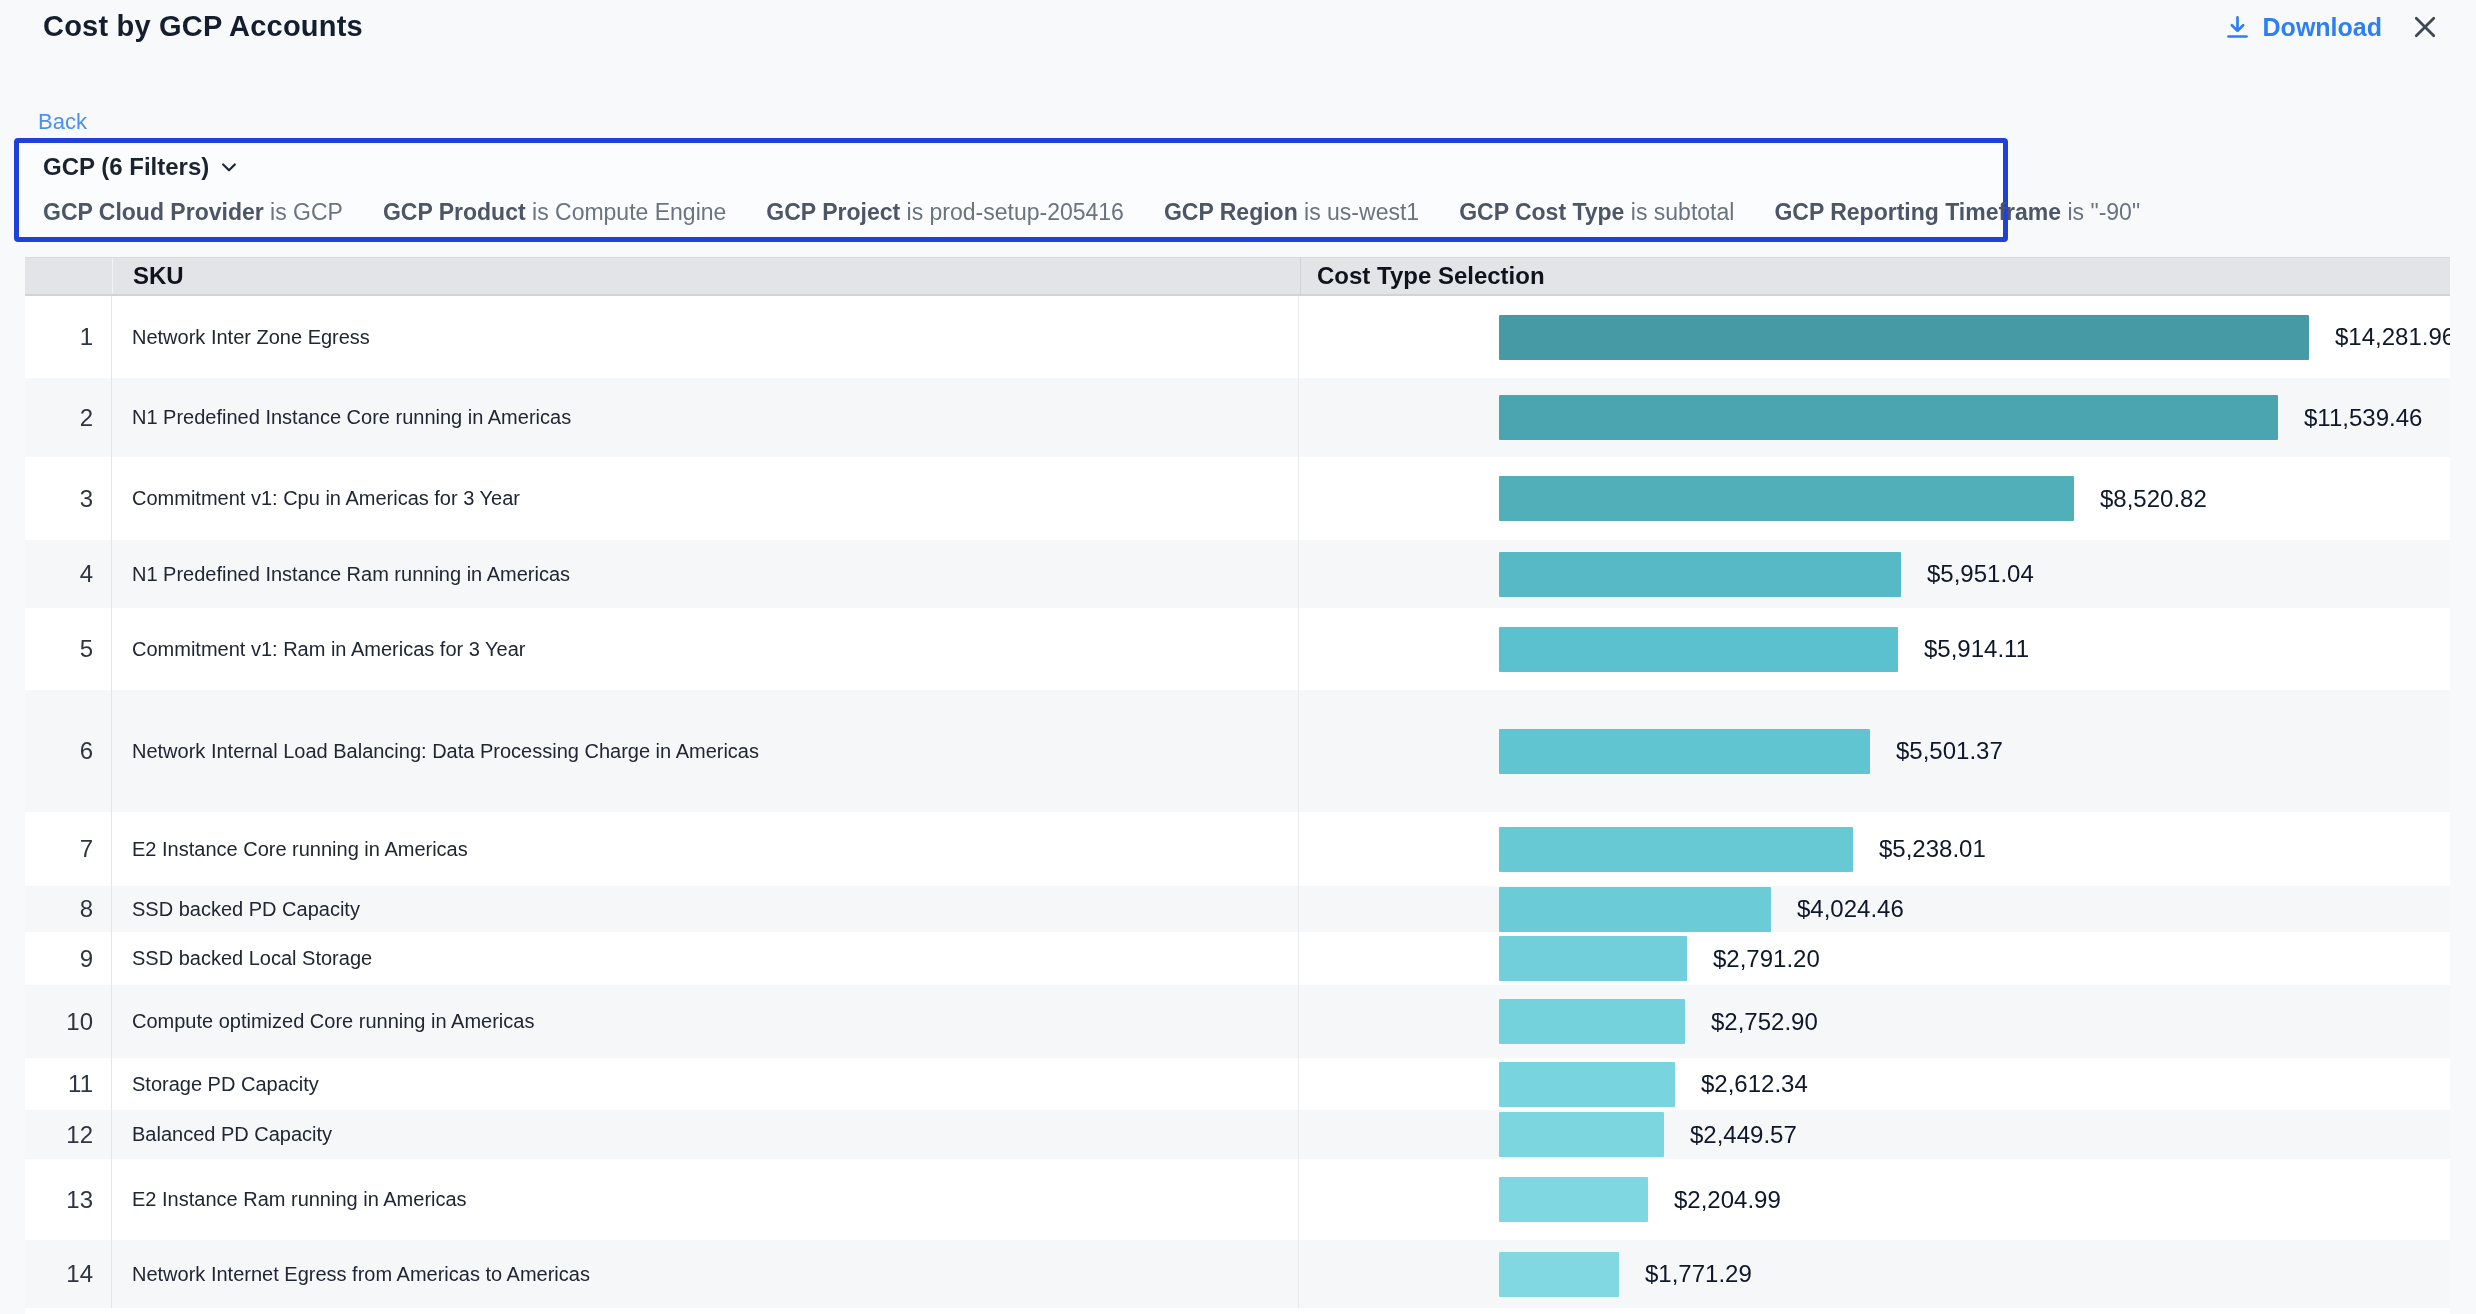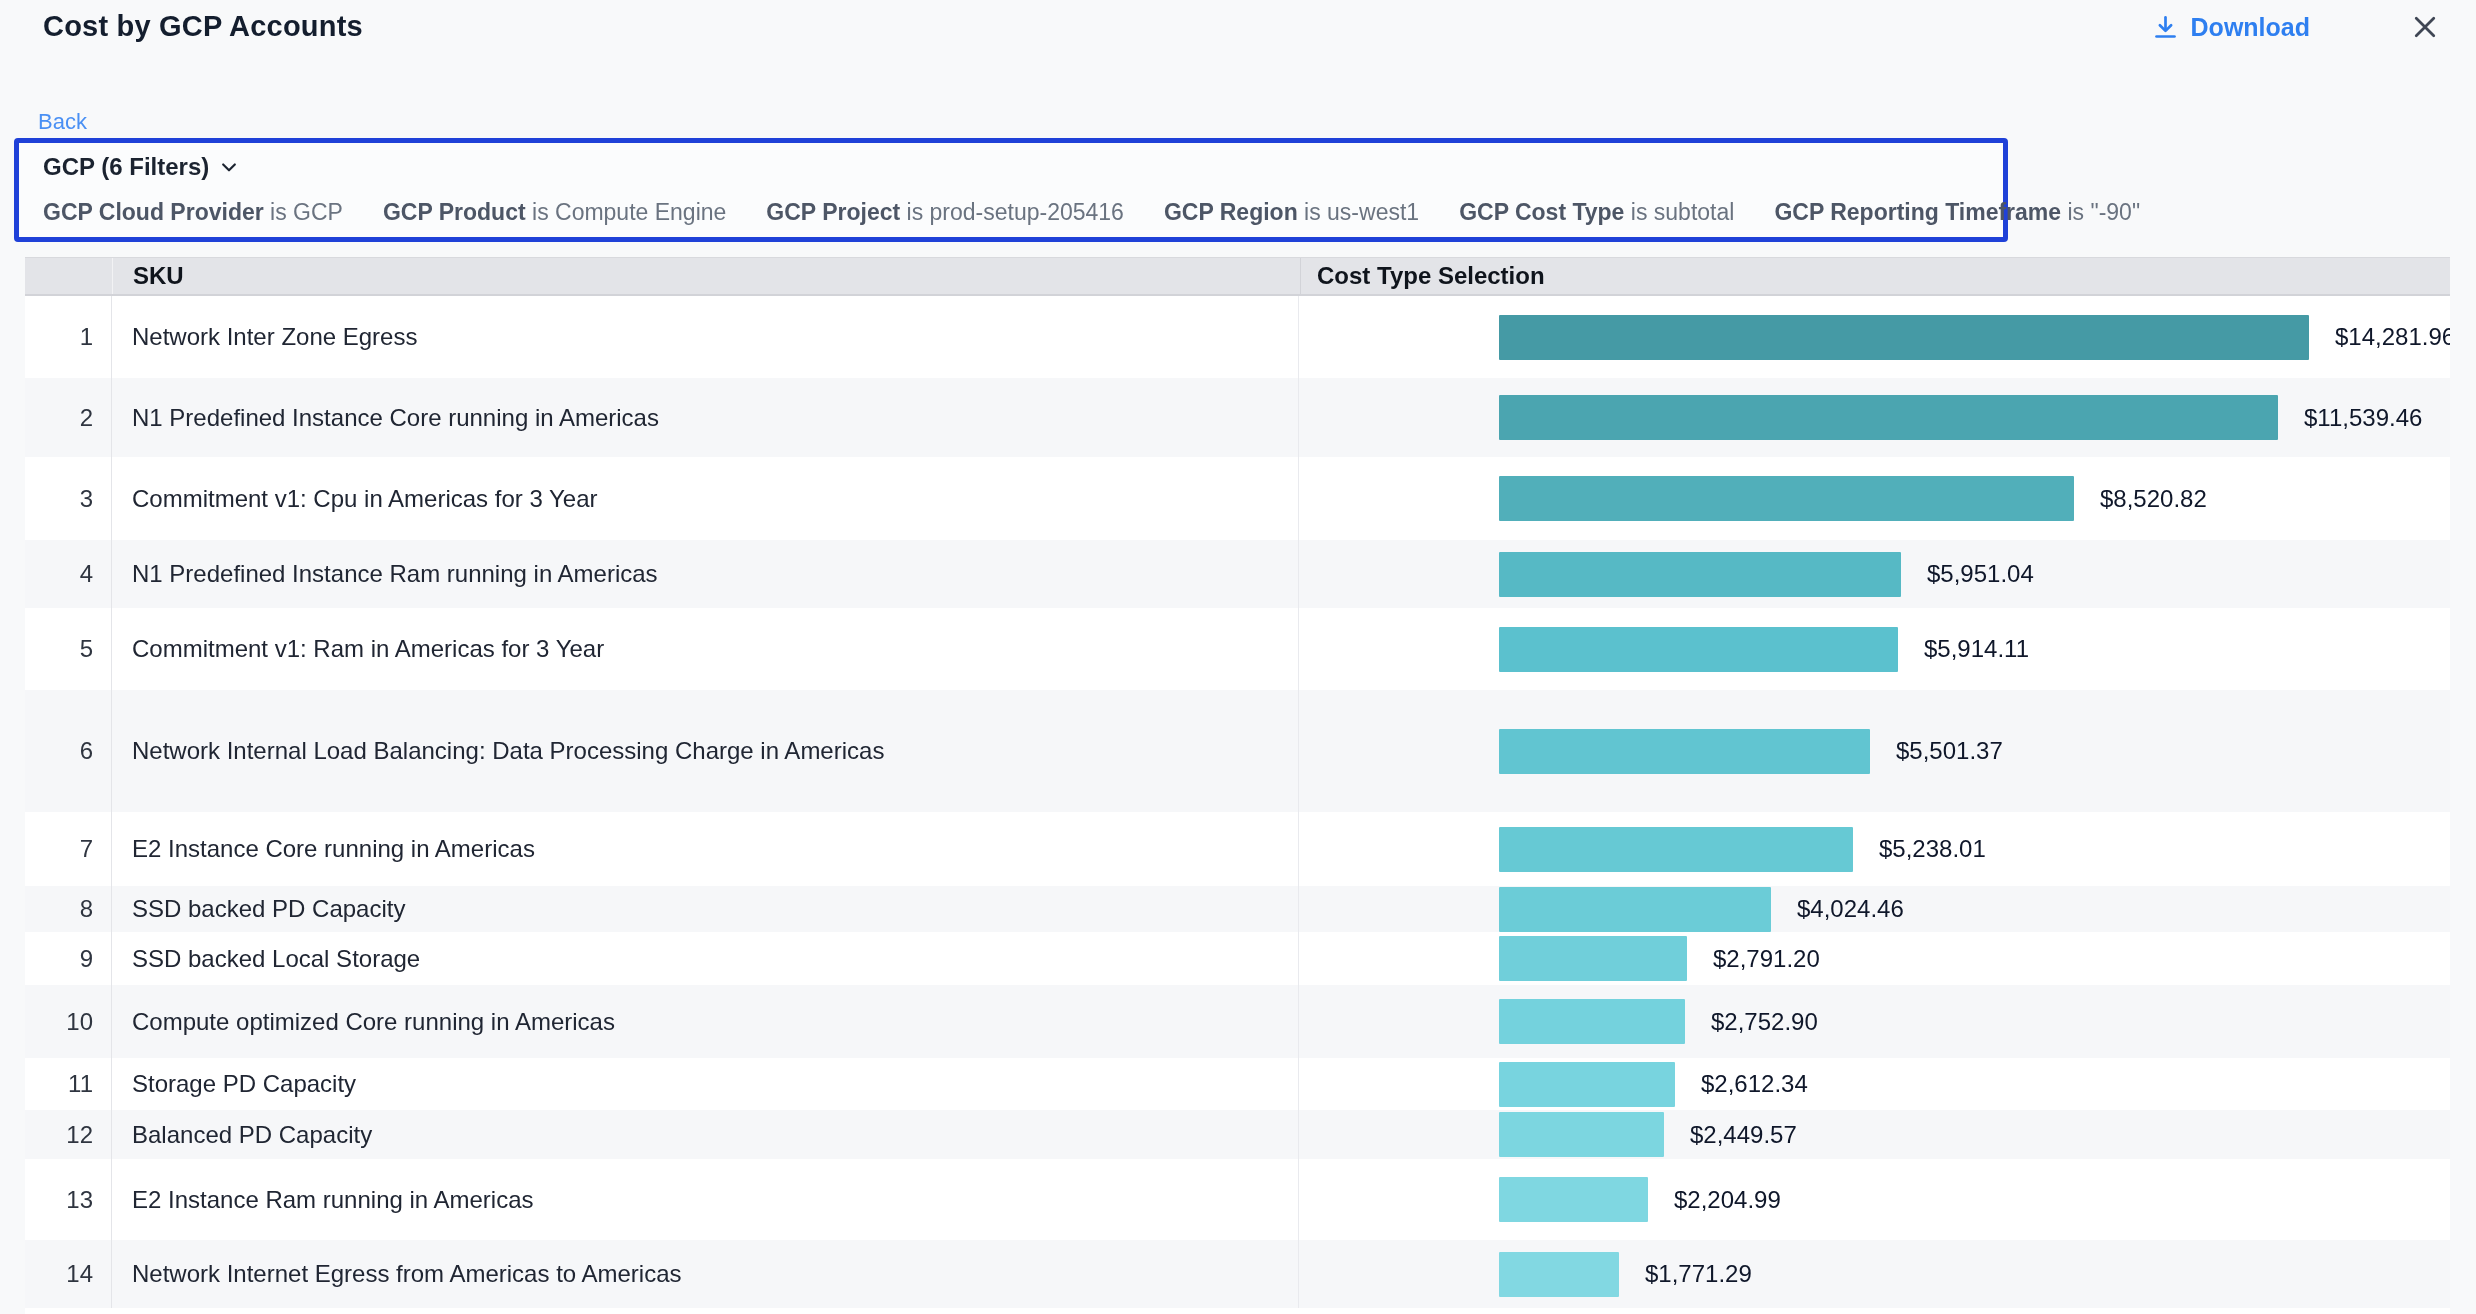--- a/index.html
+++ b/index.html
@@ -13,21 +13,21 @@
   .page { position: relative; width: 2476px; height: 1314px; }
 
   
   .topbar {
     display: flex; align-items: flex-start; justify-content: space-between;
     padding: 10px 36px 0 43px;
   }
   .page-title {
     font-size: 29px; font-weight: 700; color: #141e2e; letter-spacing: .2px;
   }
-  .top-actions { display: flex; align-items: center; gap: 100px; margin-top: 2px; }
+  .top-actions { display: flex; align-items: center; gap: 28px; margin-top: 2px; }
   .download-btn {
     display: flex; align-items: center; gap: 12px;
     color: #2e7ff0; font-size: 25px; font-weight: 600; cursor: pointer;
   }
   .close-btn { cursor: pointer; line-height: 0; }
 
   
   .back-link {
     display: inline-block; margin: 66px 0 0 38px;
     color: #4a90f4; font-size: 22px; cursor: pointer;
@@ -72,21 +72,21 @@
   }
   .row { display: flex; align-items: stretch; background: #ffffff; }
   .row.alt { background: #f6f7f9; }
   .cell-num {
     width: 87px; flex: 0 0 87px; display: flex; align-items: center;
     justify-content: flex-end; padding-right: 18px;
     font-size: 24px; color: #2f3540; border-right: 1px solid #e4e5e9;
   }
   .cell-sku {
     width: 1187px; flex: 0 0 1187px; display: flex; align-items: center;
-    padding-left: 20px; font-size: 24px; color: #202633;
+    padding-left: 20px; font-size: 20px; color: #202633;
     border-right: 1px solid #e9eaee;
     text-align: right;
   }
   .cell-cost { flex: 1 1 auto; display: flex; align-items: center; }
   .bar {
     height: 45px; margin-left: 200px; border-radius: 1px; flex: 0 0 auto;
   }
   .bar-value {
     margin-left: 26px; font-size: 24px; color: #0f172a; white-space: nowrap;
   }

